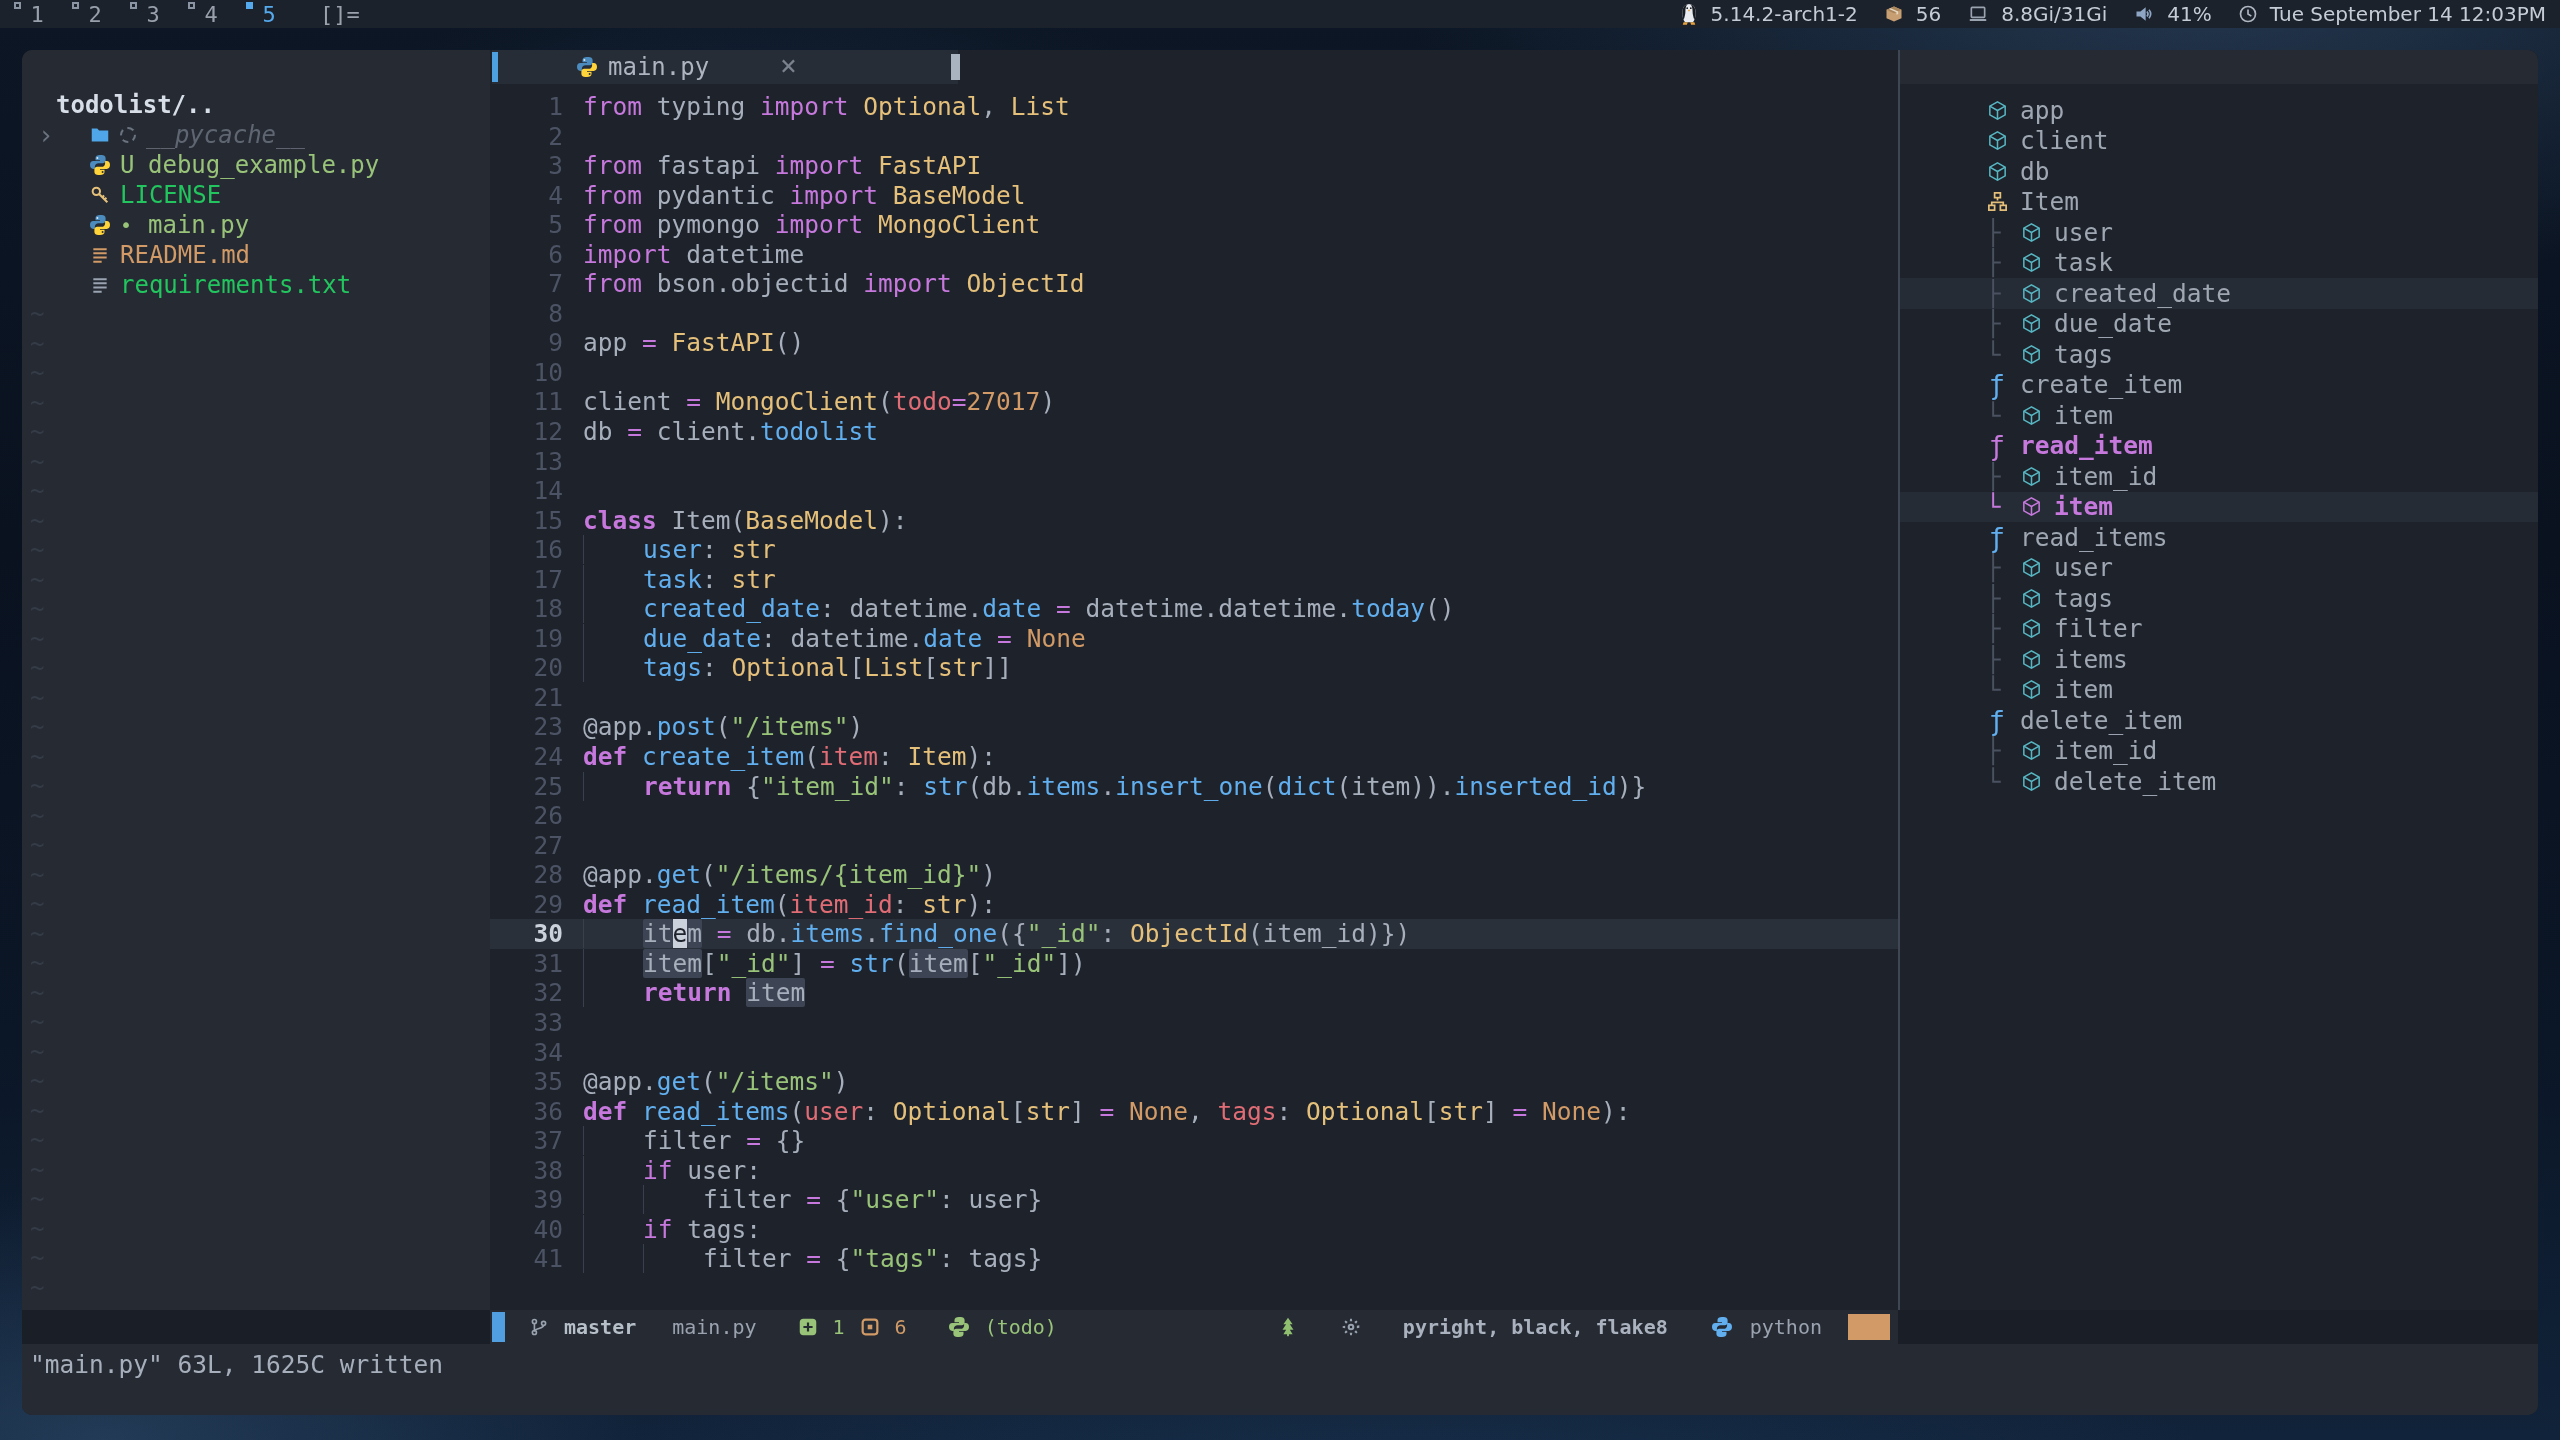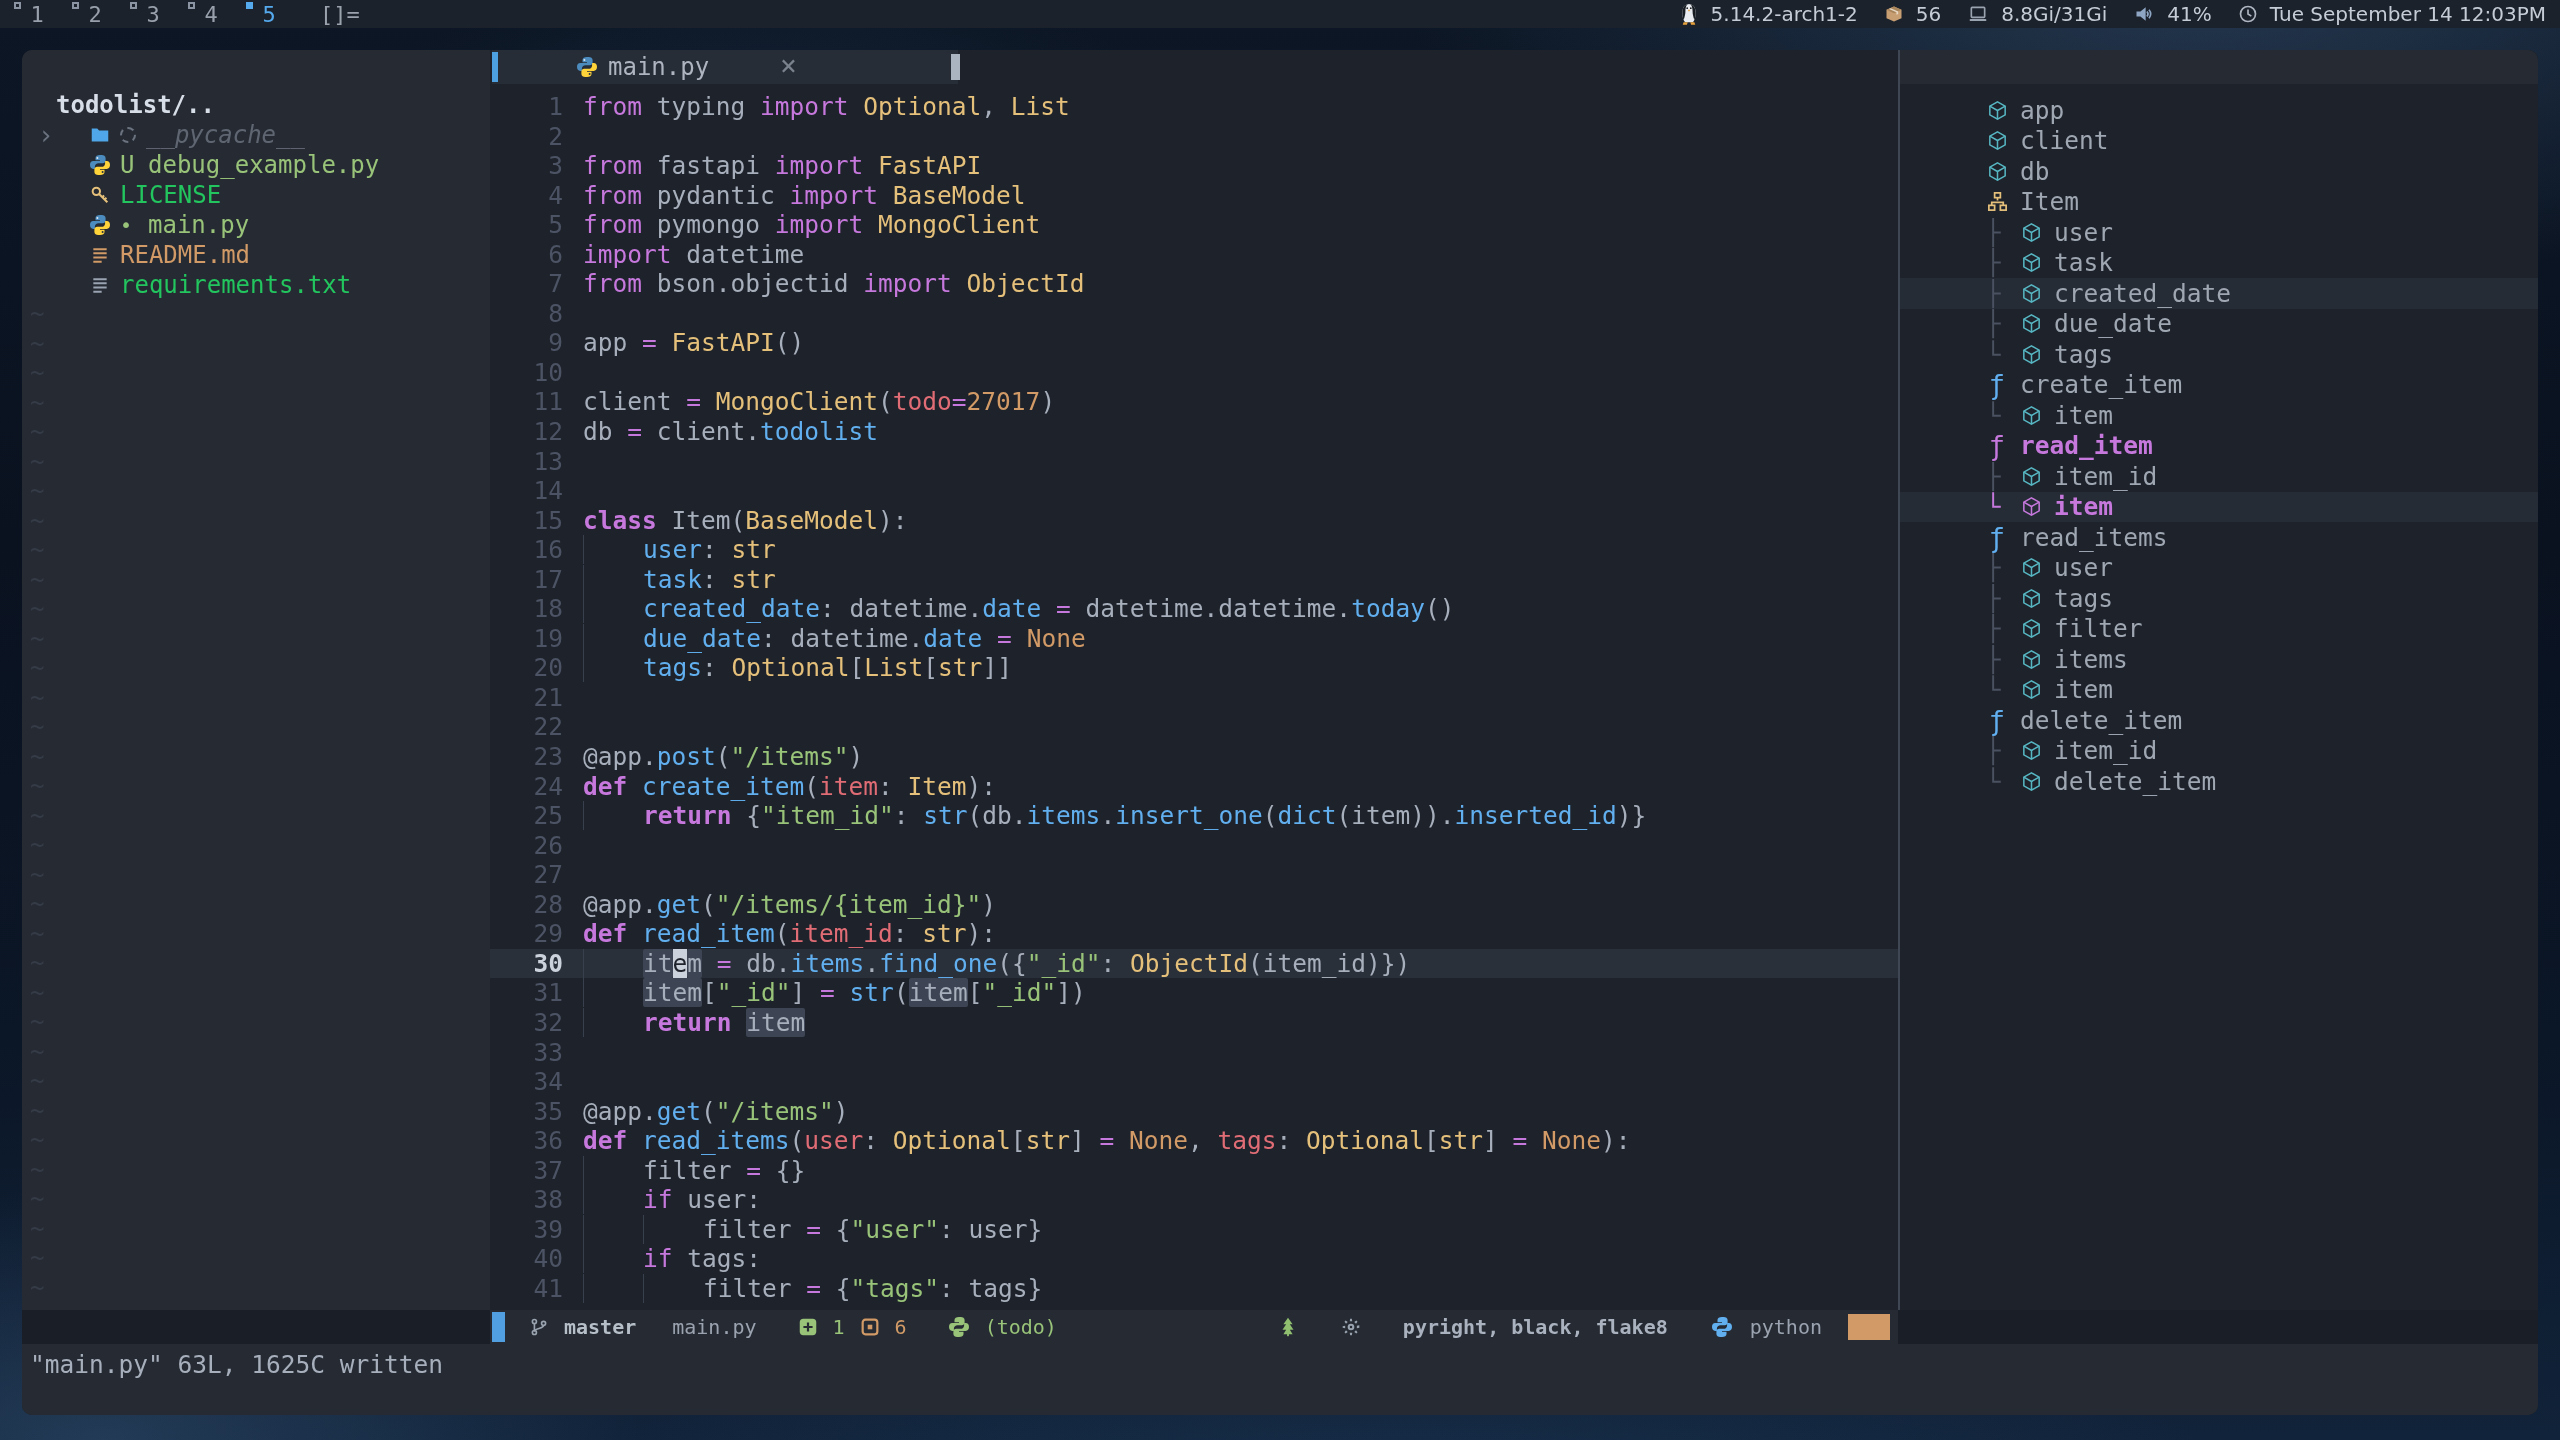--- a/index.html
+++ b/index.html
@@ -272,21 +272,20 @@
         <div class="line"><span class="ln">12</span><span class="lc"><span class="d">db </span><span class="o">=</span><span class="d"> client.</span><span class="f">todolist</span></span></div>
         <div class="line"><span class="ln">13</span><span class="lc"></span></div>
         <div class="line"><span class="ln">14</span><span class="lc"></span></div>
         <div class="line"><span class="ln">15</span><span class="lc"><span class="kb">class</span><span class="d"> Item(</span><span class="t">BaseModel</span><span class="d">):</span></span></div>
         <div class="line"><span class="ln">16</span><span class="lc"><span class="ind">    </span><span class="f">user</span><span class="d">: </span><span class="t">str</span></span></div>
         <div class="line"><span class="ln">17</span><span class="lc"><span class="ind">    </span><span class="f">task</span><span class="d">: </span><span class="t">str</span></span></div>
         <div class="line"><span class="ln">18</span><span class="lc"><span class="ind">    </span><span class="f">created_date</span><span class="d">: </span><span class="d">datetime.</span><span class="f">date</span><span class="d"> </span><span class="o">=</span><span class="d"> datetime.datetime.</span><span class="f">today</span><span class="d">()</span></span></div>
         <div class="line"><span class="ln">19</span><span class="lc"><span class="ind">    </span><span class="f">due_date</span><span class="d">: </span><span class="d">datetime.</span><span class="f">date</span><span class="d"> </span><span class="o">=</span><span class="d"> </span><span class="n">None</span></span></div>
         <div class="line"><span class="ln">20</span><span class="lc"><span class="ind">    </span><span class="f">tags</span><span class="d">: </span><span class="t">Optional</span><span class="d">[</span><span class="t">List</span><span class="d">[</span><span class="t">str</span><span class="d">]]</span></span></div>
         <div class="line"><span class="ln">21</span><span class="lc"></span></div>
-        <div class="line"><span class="ln">22</span><span class="lc"></span></div>
         <div class="line"><span class="ln">23</span><span class="lc"><span class="d">@app.</span><span class="f">post</span><span class="d">(</span><span class="s">"/items"</span><span class="d">)</span></span></div>
         <div class="line"><span class="ln">24</span><span class="lc"><span class="kb">def</span><span class="d"> </span><span class="f">create_item</span><span class="d">(</span><span class="p">item</span><span class="d">: </span><span class="t">Item</span><span class="d">):</span></span></div>
         <div class="line"><span class="ln">25</span><span class="lc"><span class="ind">    </span><span class="kb">return</span><span class="d"> {</span><span class="s">"item_id"</span><span class="d">: </span><span class="f">str</span><span class="d">(db.</span><span class="f">items</span><span class="d">.</span><span class="f">insert_one</span><span class="d">(</span><span class="f">dict</span><span class="d">(item)).</span><span class="f">inserted_id</span><span class="d">)}</span></span></div>
         <div class="line"><span class="ln">26</span><span class="lc"></span></div>
         <div class="line"><span class="ln">27</span><span class="lc"></span></div>
         <div class="line"><span class="ln">28</span><span class="lc"><span class="d">@app.</span><span class="f">get</span><span class="d">(</span><span class="s">"/items/{item_id}"</span><span class="d">)</span></span></div>
         <div class="line"><span class="ln">29</span><span class="lc"><span class="kb">def</span><span class="d"> </span><span class="f">read_item</span><span class="d">(</span><span class="p">item_id</span><span class="d">: </span><span class="t">str</span><span class="d">):</span></span></div>
         <div class="line curline"><span class="ln">30</span><span class="lc"><span class="ind">    </span><span class="hl">it</span><span class="cb">e</span><span class="hl">m</span><span class="d"> </span><span class="o">=</span><span class="d"> db.</span><span class="f">items</span><span class="d">.</span><span class="f">find_one</span><span class="d">({</span><span class="s">"_id"</span><span class="d">: </span><span class="t">ObjectId</span><span class="d">(item_id)})</span></span></div>
         <div class="line"><span class="ln">31</span><span class="lc"><span class="ind">    </span><span class="hl">item</span><span class="d">[</span><span class="s">"_id"</span><span class="d">] </span><span class="o">=</span><span class="d"> </span><span class="f">str</span><span class="d">(</span><span class="hl">item</span><span class="d">[</span><span class="s">"_id"</span><span class="d">])</span></span></div>
         <div class="line"><span class="ln">32</span><span class="lc"><span class="ind">    </span><span class="kb">return</span><span class="d"> </span><span class="hl">item</span></span></div>

